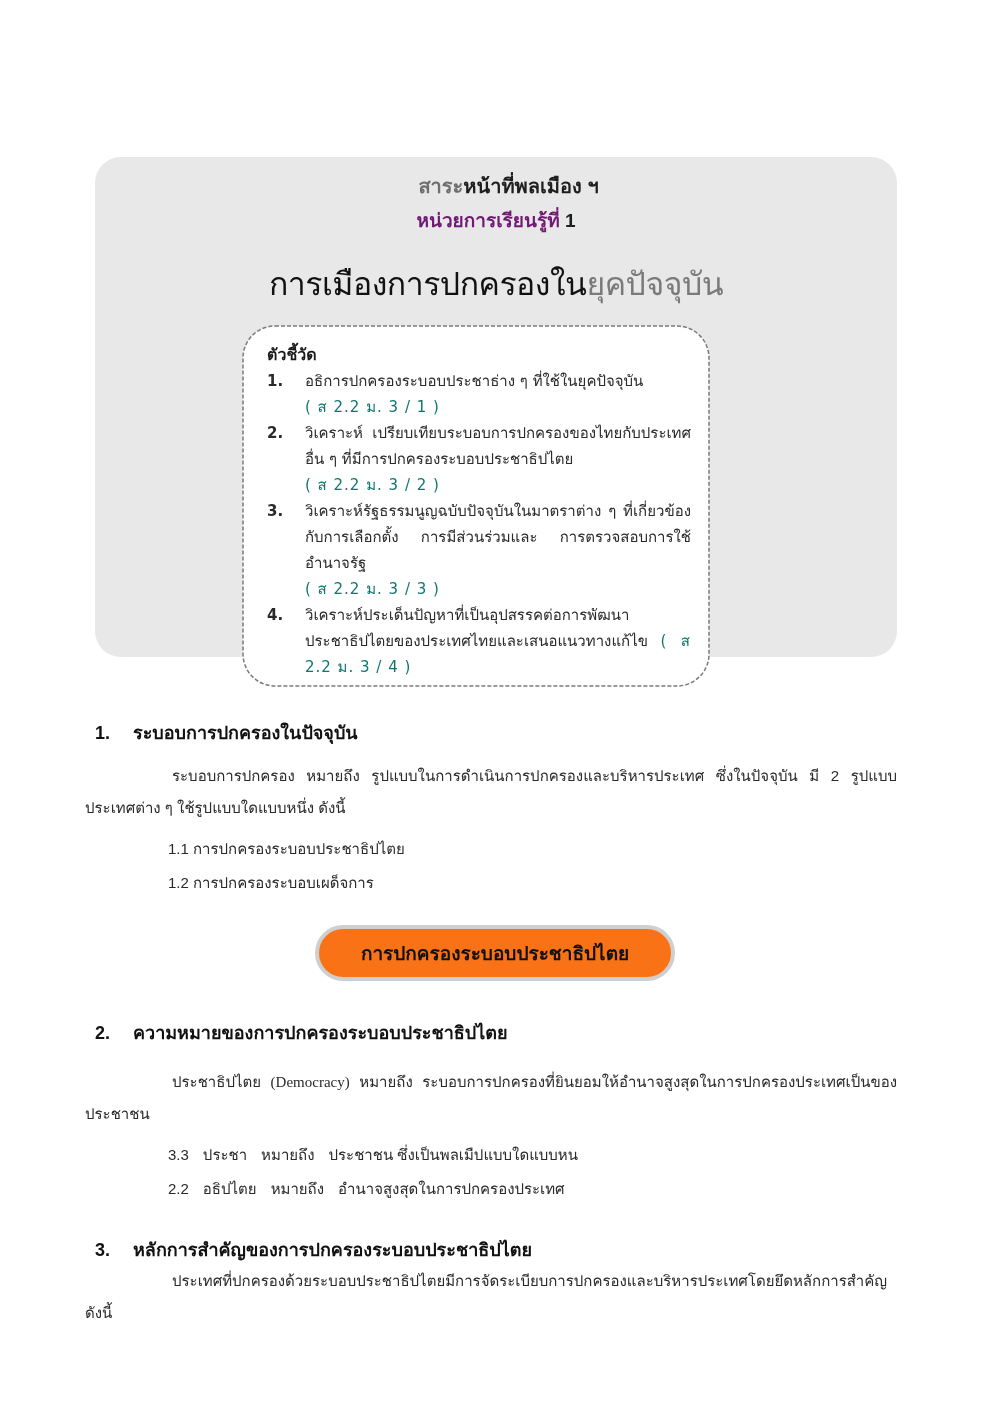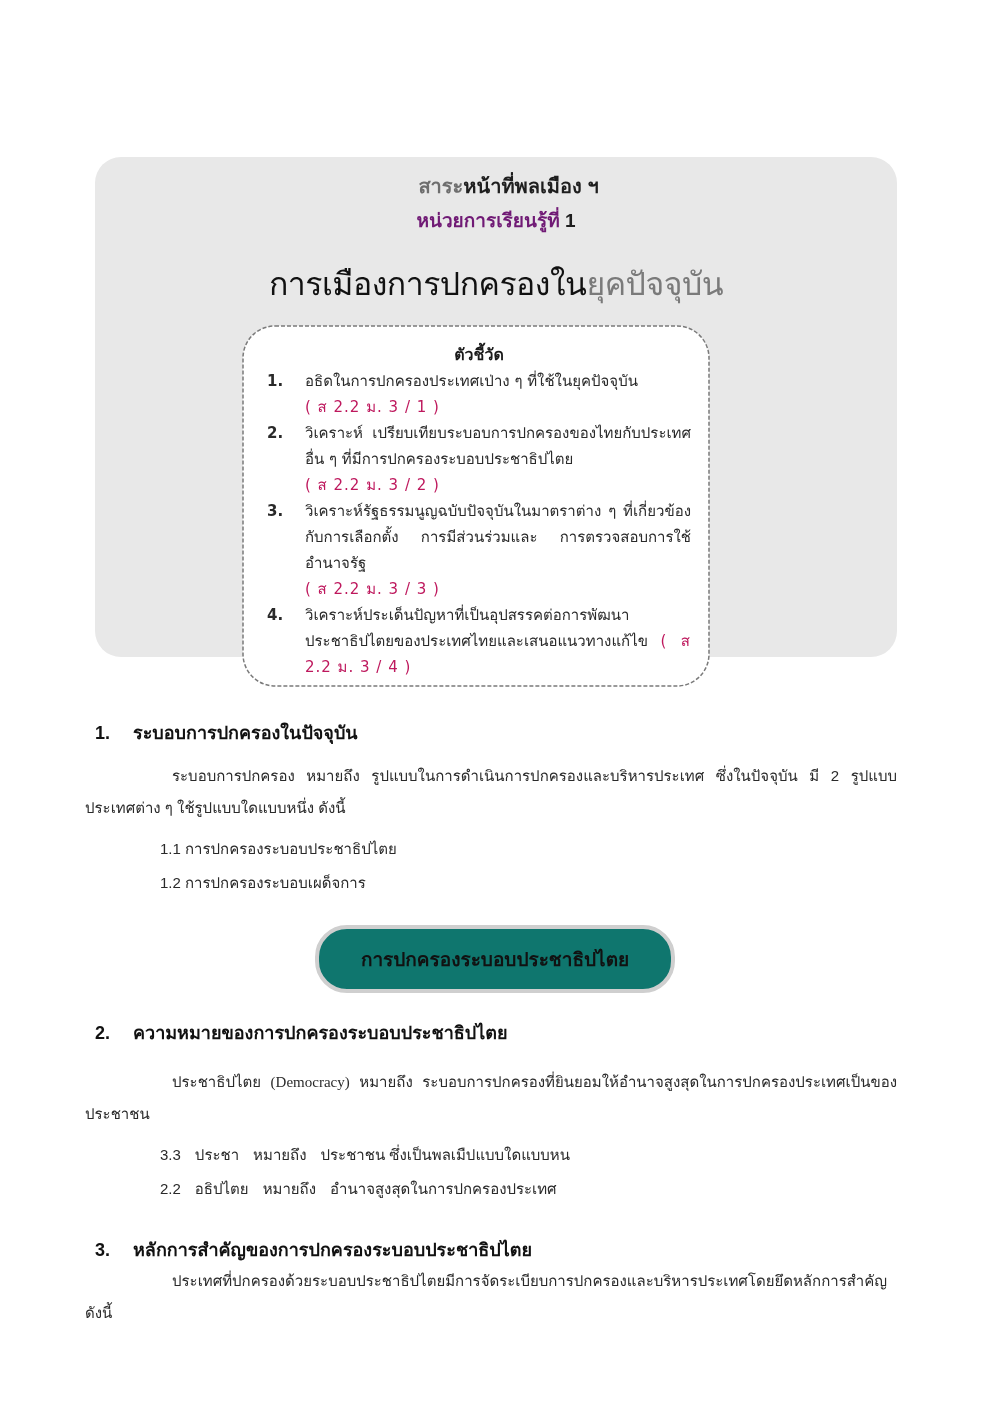--- a/index.html
+++ b/index.html
@@ -18,38 +18,38 @@
   .unit .dark { color: #1e1e1e; }
   .title { position: absolute; left: 0; right: 0; top: 258px; text-align: center;
            font-size: 32px; font-family: "Liberation Sans", sans-serif; letter-spacing: -0.5px; }
   .title .dark { color: #111; }
   .title .gray { color: #7a7a7a; }
 
   .indicator-box { position: absolute; left: 237px; top: 320px; width: 478px; height: 372px; }
   .indicator-box svg { position: absolute; left: 0; top: 0; }
   .ind-content { position: absolute; left: 30px; top: 22px; width: 424px;
                  font-size: 15px; line-height: 26px; color: #2a2a2a; }
-  .ind-heading { font-weight: bold; font-size: 16px; color: #1a1a1a; text-align: center; }
+  .ind-heading { font-weight: bold; font-size: 16px; color: #1a1a1a; }
   .ind-item { display: flex; }
   .ind-num { width: 38px; flex: none; font-weight: bold; }
   .ind-text { flex: 1; text-align: justify; }
-  .ind-code { color: #be185d; letter-spacing: 1px; }
+  .ind-code { color: #0f766e; letter-spacing: 1px; }
 
   .section { position: absolute; left: 95px; font-size: 18px; font-weight: bold; color: #111;
              font-family: "Liberation Sans", sans-serif; }
   .section .sec-num { display: inline-block; width: 38px; }
   .para { position: absolute; left: 85px; width: 812px; font-size: 15px; line-height: 32px;
           color: #2a2a2a; text-align: justify; font-family: "Liberation Sans", sans-serif; }
   .para .indent { display: inline-block; width: 87px; }
-  .sub-item { position: absolute; left: 160px; font-size: 15px; color: #2a2a2a;
+  .sub-item { position: absolute; left: 168px; font-size: 15px; color: #2a2a2a;
               font-family: "Liberation Sans", sans-serif; }
   .sub-item span { margin-right: 14px; }
 
-  .pill { position: absolute; left: 315px; top: 925px; width: 360px; height: 68px;
-          border: 4px solid #cfcfcf; border-radius: 32px; background: #0f766e;
+  .pill { position: absolute; left: 315px; top: 925px; width: 360px; height: 56px;
+          border: 4px solid #cfcfcf; border-radius: 32px; background: #f97316;
           box-sizing: border-box; display: flex; align-items: center; justify-content: center;
           font-size: 19px; font-weight: bold; color: #111; font-family: "Liberation Sans", sans-serif; }
 </style>
 </head>
 <body>
 
 <div class="banner"></div>
 
 <div class="subject">
   <span class="gray">สาระ</span><span class="dark">หน้าที่พลเมือง ฯ</span>
@@ -67,21 +67,21 @@
       <pattern id="waveH" width="12" height="8" patternUnits="userSpaceOnUse">
         <path d="M0 4 Q3 0 6 4 T12 4" fill="none" stroke="#7a7a7a" stroke-width="1.4"></path>
       </pattern>
     </defs>
     <rect x="6" y="6" width="466" height="360" rx="32" ry="32" fill="#ffffff" stroke="#7a7a7a" stroke-width="1.5" stroke-dasharray="4 2"></rect>
   </svg>
   <div class="ind-content">
     <div class="ind-heading">ตัวชี้วัด</div>
     <div class="ind-item">
       <span class="ind-num">1.</span>
-      <div class="ind-text"><span>อธิดในการปกครองประเทศเป่าง ๆ ที่ใช้ในยุคปัจจุบัน</span><br><span class="ind-code">( ส 2.2 ม. 3 / 1 )</span></div>
+      <div class="ind-text"><span>อธิการปกครองระบอบประชาธ่าง ๆ ที่ใช้ในยุคปัจจุบัน</span><br><span class="ind-code">( ส 2.2 ม. 3 / 1 )</span></div>
     </div>
     <div class="ind-item">
       <span class="ind-num">2.</span>
       <div class="ind-text"><span>วิเคราะห์ เปรียบเทียบระบอบการปกครองของไทยกับประเทศอื่น ๆ ที่มีการปกครองระบอบประชาธิปไตย</span><br><span class="ind-code">( ส 2.2 ม. 3 / 2 )</span></div>
     </div>
     <div class="ind-item">
       <span class="ind-num">3.</span>
       <div class="ind-text"><span>วิเคราะห์รัฐธรรมนูญฉบับปัจจุบันในมาตราต่าง ๆ ที่เกี่ยวข้องกับการเลือกตั้ง การมีส่วนร่วมและ การตรวจสอบการใช้อำนาจรัฐ</span><br><span class="ind-code">( ส 2.2 ม. 3 / 3 )</span></div>
     </div>
     <div class="ind-item">

